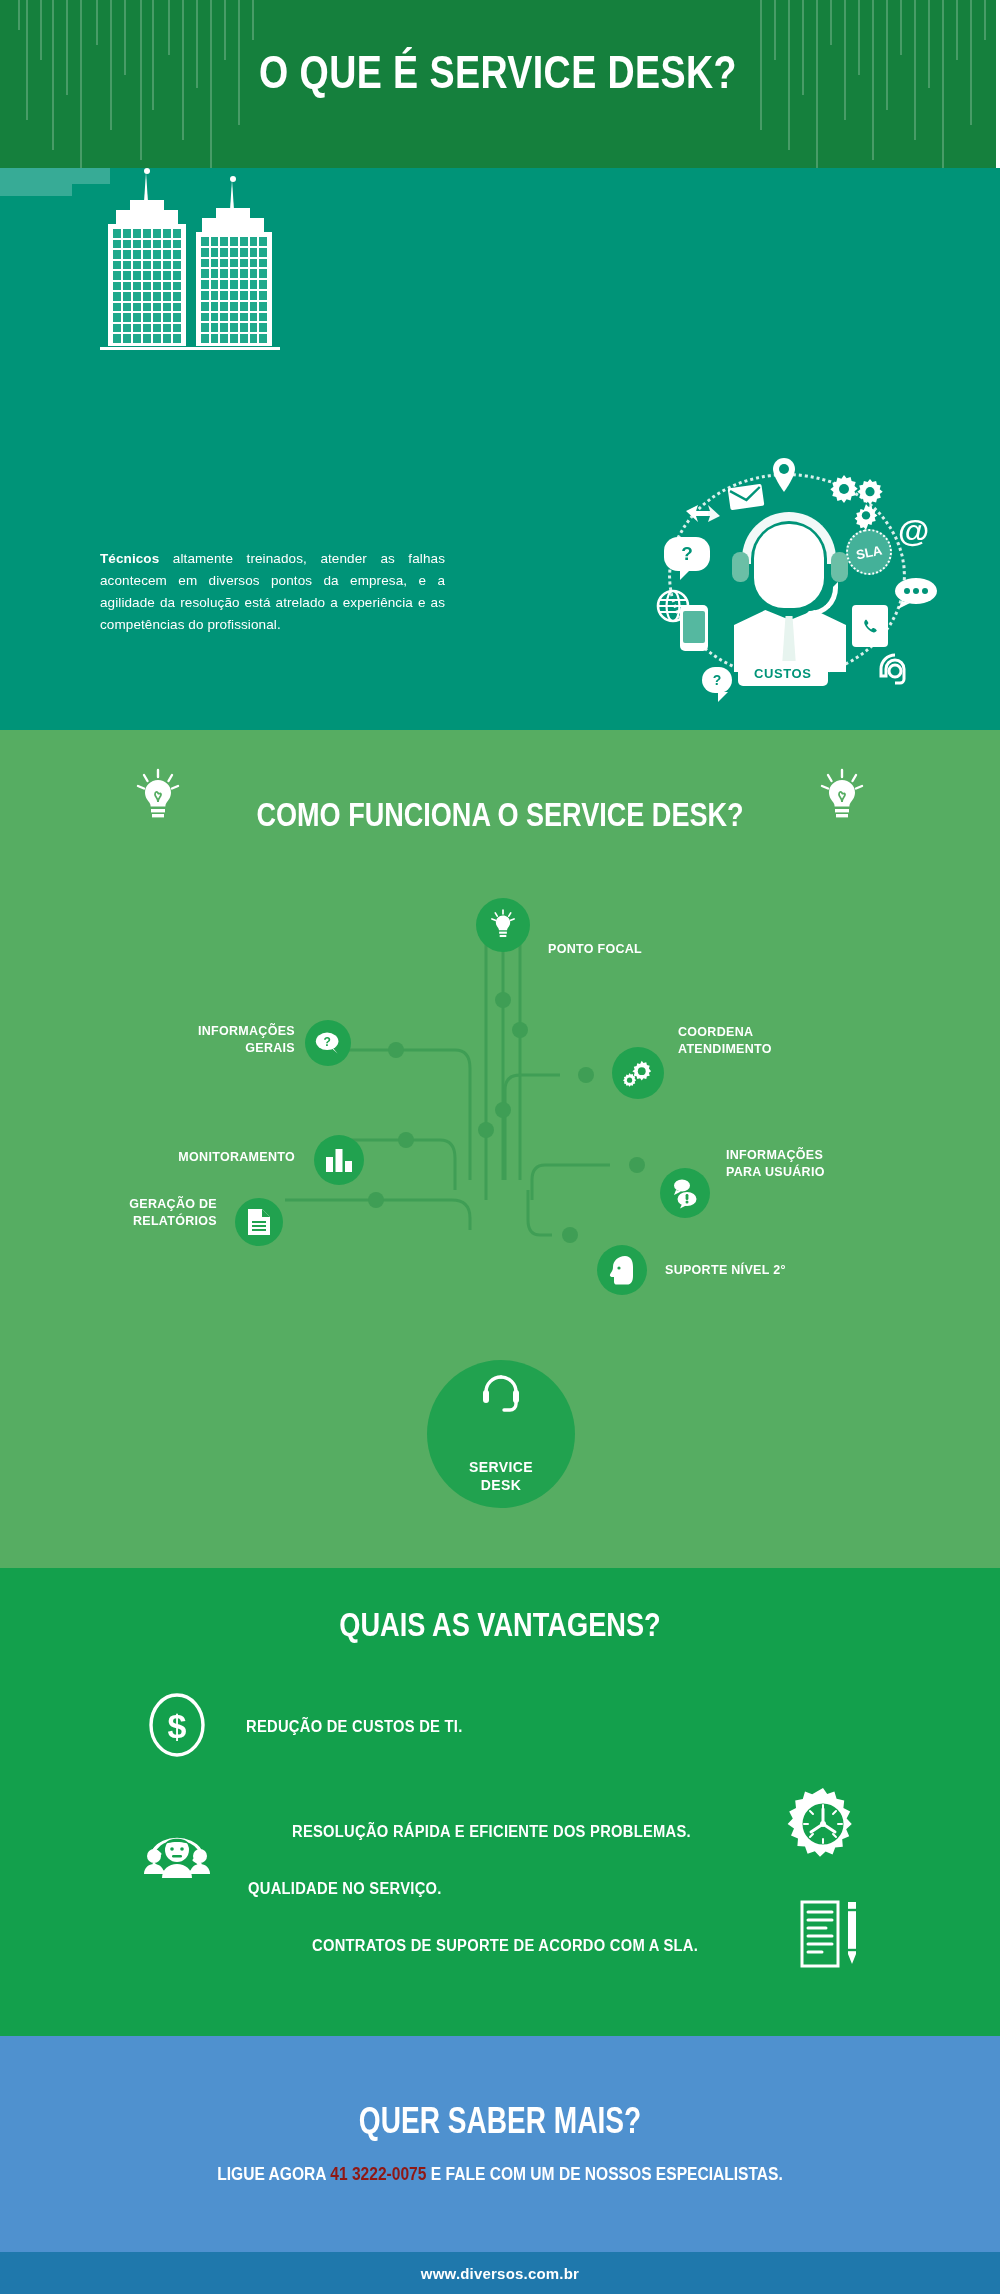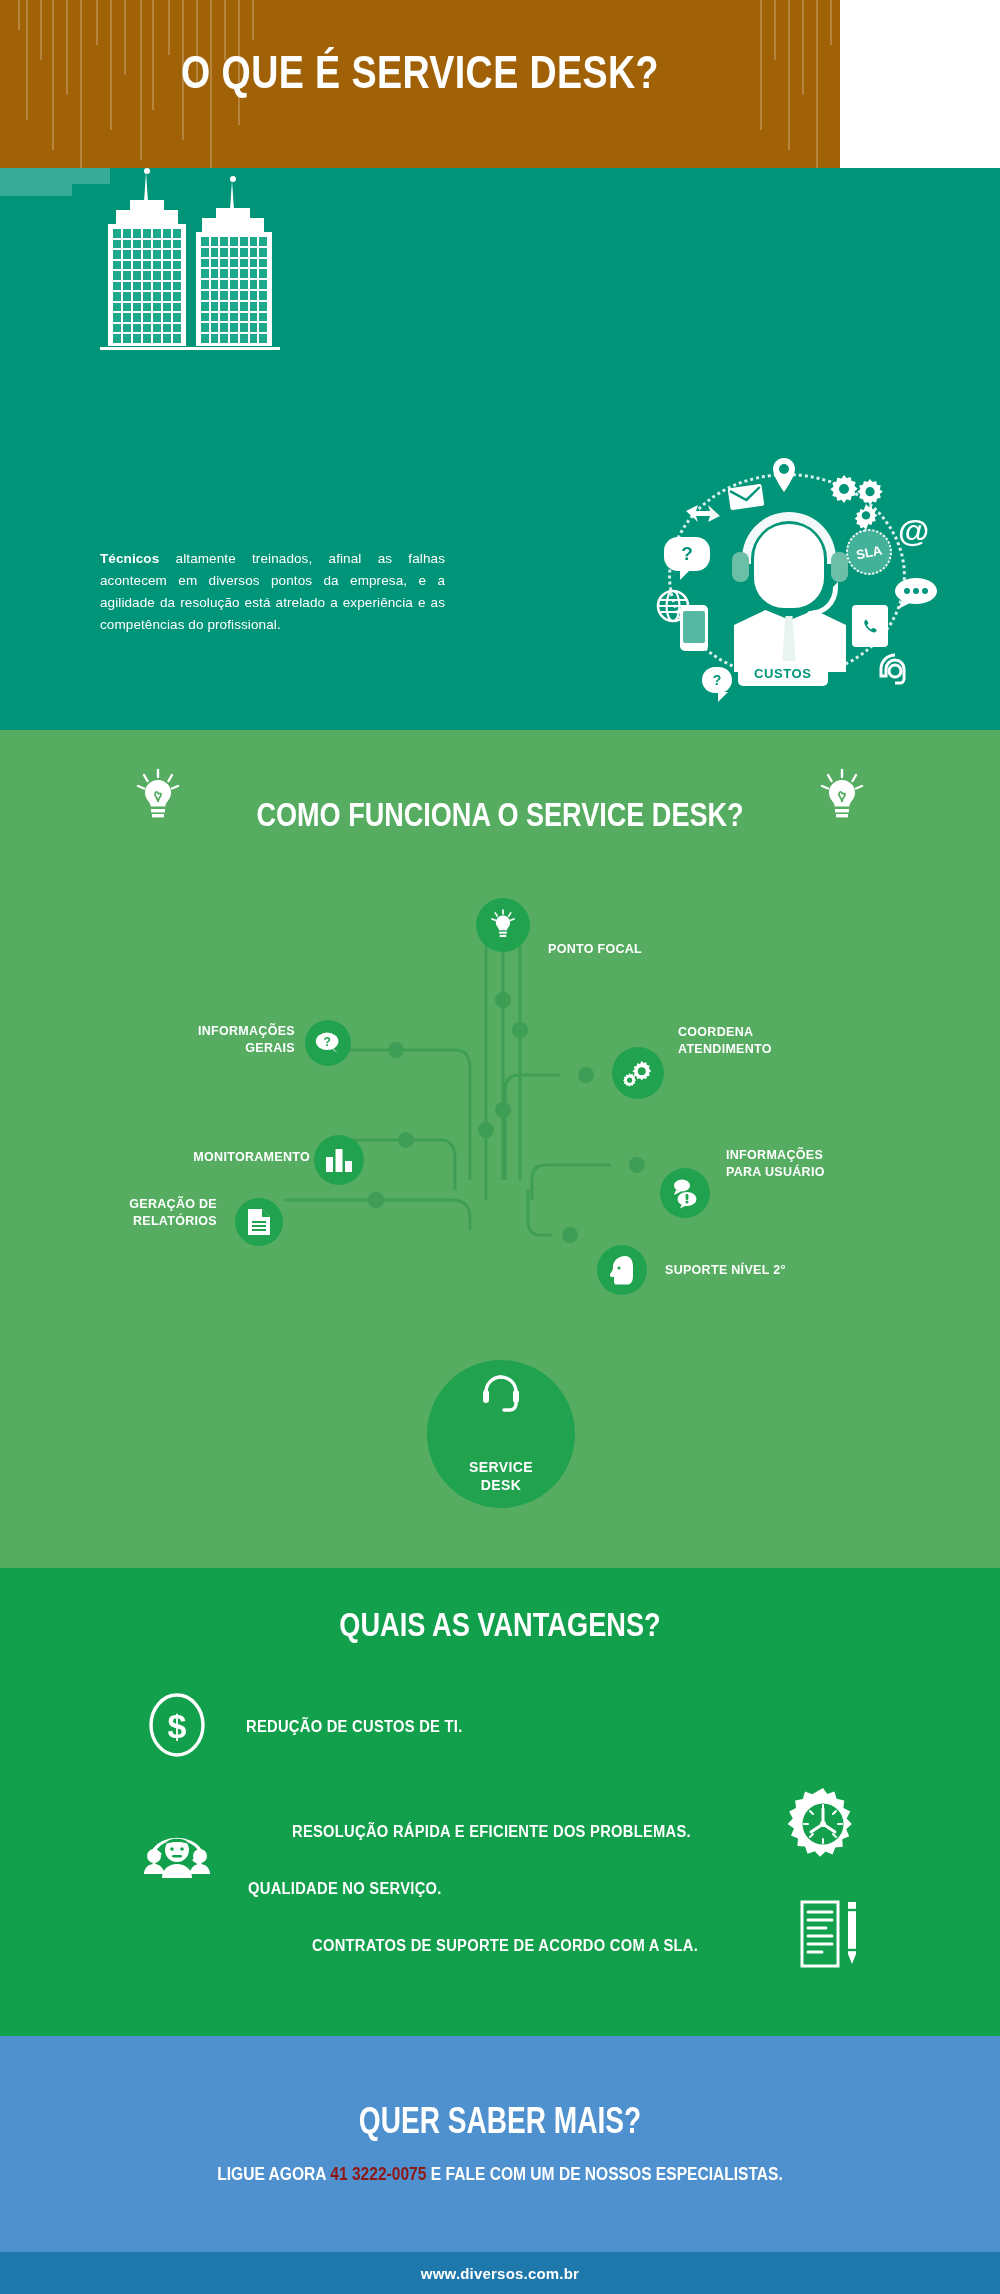--- a/index.html
+++ b/index.html
@@ -13,22 +13,22 @@
     width: 1000px;
     height: 2294px;
     overflow: hidden;
     background: #ffffff;
   }
 
   
   .header {
     position: absolute;
     left: 0; top: 0;
-    width: 840px; height: 168px;
-    background: #a16207;
+    width: 996px; height: 168px;
+    background: #15803d;
     overflow: hidden;
   }
   .hdr-lines { position: absolute; inset: 0; }
   .hdr-lines i {
     position: absolute;
     top: 0;
     width: 2px;
     background: rgba(255,255,255,0.22);
   }
   .header-title {
@@ -593,21 +593,21 @@
         </div>
     </div>
     <div class="bld-cap" style="left:102px; bottom:124px; width:62px; height:16px;"></div>
     <div class="bld-cap" style="left:116px; bottom:138px; width:34px; height:12px;"></div>
     <div class="antenna" style="left:130px; bottom:148px;"></div>
     <div class="antenna-dot" style="left:130px; bottom:176px;"></div>
   </div>
 
 
   <div class="para para-2">
-    <b>Técnicos</b><span> altamente treinados, afinal as falhas acontecem em diversos pontos da empresa, e a agilidade da resolução está atrelado a experiência e as competências do profissional.</span>
+    <b>Técnicos</b><span> altamente treinados, atender as falhas acontecem em diversos pontos da empresa, e a agilidade da resolução está atrelado a experiência e as competências do profissional.</span>
   </div>
 
   <div class="support-art">
     <div class="sa-ring"></div>
 
     <div class="sa-person">
       <div class="sa-band"></div>
       <div class="sa-ear" style="left:0;"></div>
       <div class="sa-ear" style="left:99px;"></div>
       <div class="sa-head"></div>
@@ -776,21 +776,21 @@
   <div class="node-lbl" style="left:678px; top:1024px;">COORDENA
 ATENDIMENTO</div>
 
   <div class="node" style="left:314px; top:1135px; width:50px; height:50px;">
     <svg width="28" height="26" viewBox="0 0 28 26" fill="#fff">
         <rect x="1" y="10" width="7" height="15"></rect>
         <rect x="10.5" y="2" width="7" height="23"></rect>
         <rect x="20" y="14" width="7" height="11"></rect>
       </svg>
   </div>
-  <div class="node-lbl" style="left:145px; top:1149px; text-align:right; width:165px;">MONITORAMENTO</div>
+  <div class="node-lbl" style="left:130px; top:1149px; text-align:right; width:165px;">MONITORAMENTO</div>
 
   <div class="node" style="left:660px; top:1168px; width:50px; height:50px;">
     <svg width="30" height="30" viewBox="0 0 30 30" fill="#fff">
       <ellipse cx="12" cy="7.5" rx="8" ry="6"></ellipse>
         <path d="M6 12 L4 17 L11 13.5 Z"></path>
       <ellipse cx="17" cy="21" rx="9.5" ry="7"></ellipse>
         <path d="M12 26 L10 30.5 L17 27 Z"></path>
       <rect x="15.6" y="16" width="2.8" height="6" rx="1.3" fill="#21a24f"></rect>
         <circle cx="17" cy="24" r="1.5" fill="#21a24f"></circle>
     </svg>

